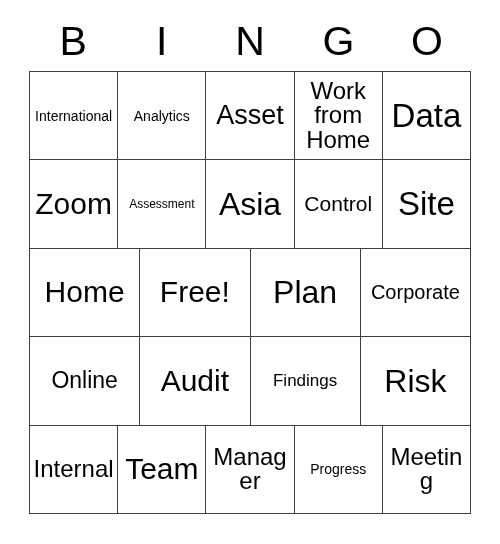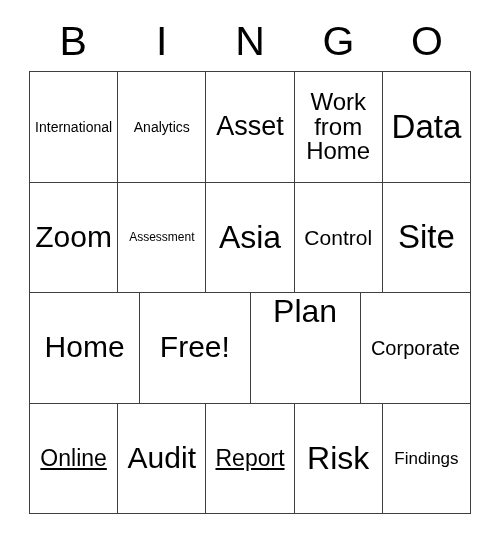--- a/index.html
+++ b/index.html
@@ -69,41 +69,41 @@
     border-right: 1.5px solid #3f3f3f;
     border-bottom: 1.5px solid #3f3f3f;
     display: flex;
     align-items: center;
     justify-content: center;
     padding: 2px 3px;
     overflow: hidden;
     background: #ffffff;
   }
   .bingo-cell.align-top {
-    align-items: flex-start;
+    align-items: center;
   }
   .cell-text {
     display: block;
     width: 100%;
     text-align: center;
     line-height: 1.02;
     color: #000000;
     font-weight: 400;
     word-break: break-word;
   }
 
   
   .fs-13 { font-size: 14px; }
   .fs-15 { font-size: 12px; }
   .fs-16 { font-size: 20px; }
   .fs-17 { font-size: 17px; }
   .fs-18 { font-size: 14px; }
   .fs-20 { font-size: 24px; }
   .fs-21 { font-size: 21px; }
-  .fs-23 { font-size: 23px; text-decoration: underline; }
+  .fs-23 { font-size: 23px; }
   .fs-27 { font-size: 27px; }
   .fs-30 { font-size: 30px; }
   .fs-32 { font-size: 32px; }
   .fs-33 { font-size: 33px; }
 </style>
 </head>
 <body>
 
 <div id="bingo-card">
 
@@ -169,25 +169,39 @@
     </div>
 
     <div class="bingo-row">
       <div class="bingo-cell">
           <span class="cell-text fs-23">Online</span>
         </div>
       <div class="bingo-cell">
           <span class="cell-text fs-30">Audit</span>
         </div>
       <div class="bingo-cell">
-          <span class="cell-text fs-23">Report</span>
+          <span class="cell-text fs-17">Findings</span>
         </div>
       <div class="bingo-cell">
           <span class="cell-text fs-32">Risk</span>
         </div>
-      <div class="bingo-cell">
-          <span class="cell-text fs-17">Findings</span>
-        </div>
-    </div>
-
+    </div>
+
+    <div class="bingo-row">
+      <div class="bingo-cell">
+          <span class="cell-text fs-20">Internal</span>
+        </div>
+      <div class="bingo-cell">
+          <span class="cell-text fs-30">Team</span>
+        </div>
+      <div class="bingo-cell">
+          <span class="cell-text fs-20">Manager</span>
+        </div>
+      <div class="bingo-cell">
+          <span class="cell-text fs-18">Progress</span>
+        </div>
+      <div class="bingo-cell">
+          <span class="cell-text fs-20">Meeting</span>
+        </div>
+    </div>
 
   </div>
 </div>
 
 </body></html>

